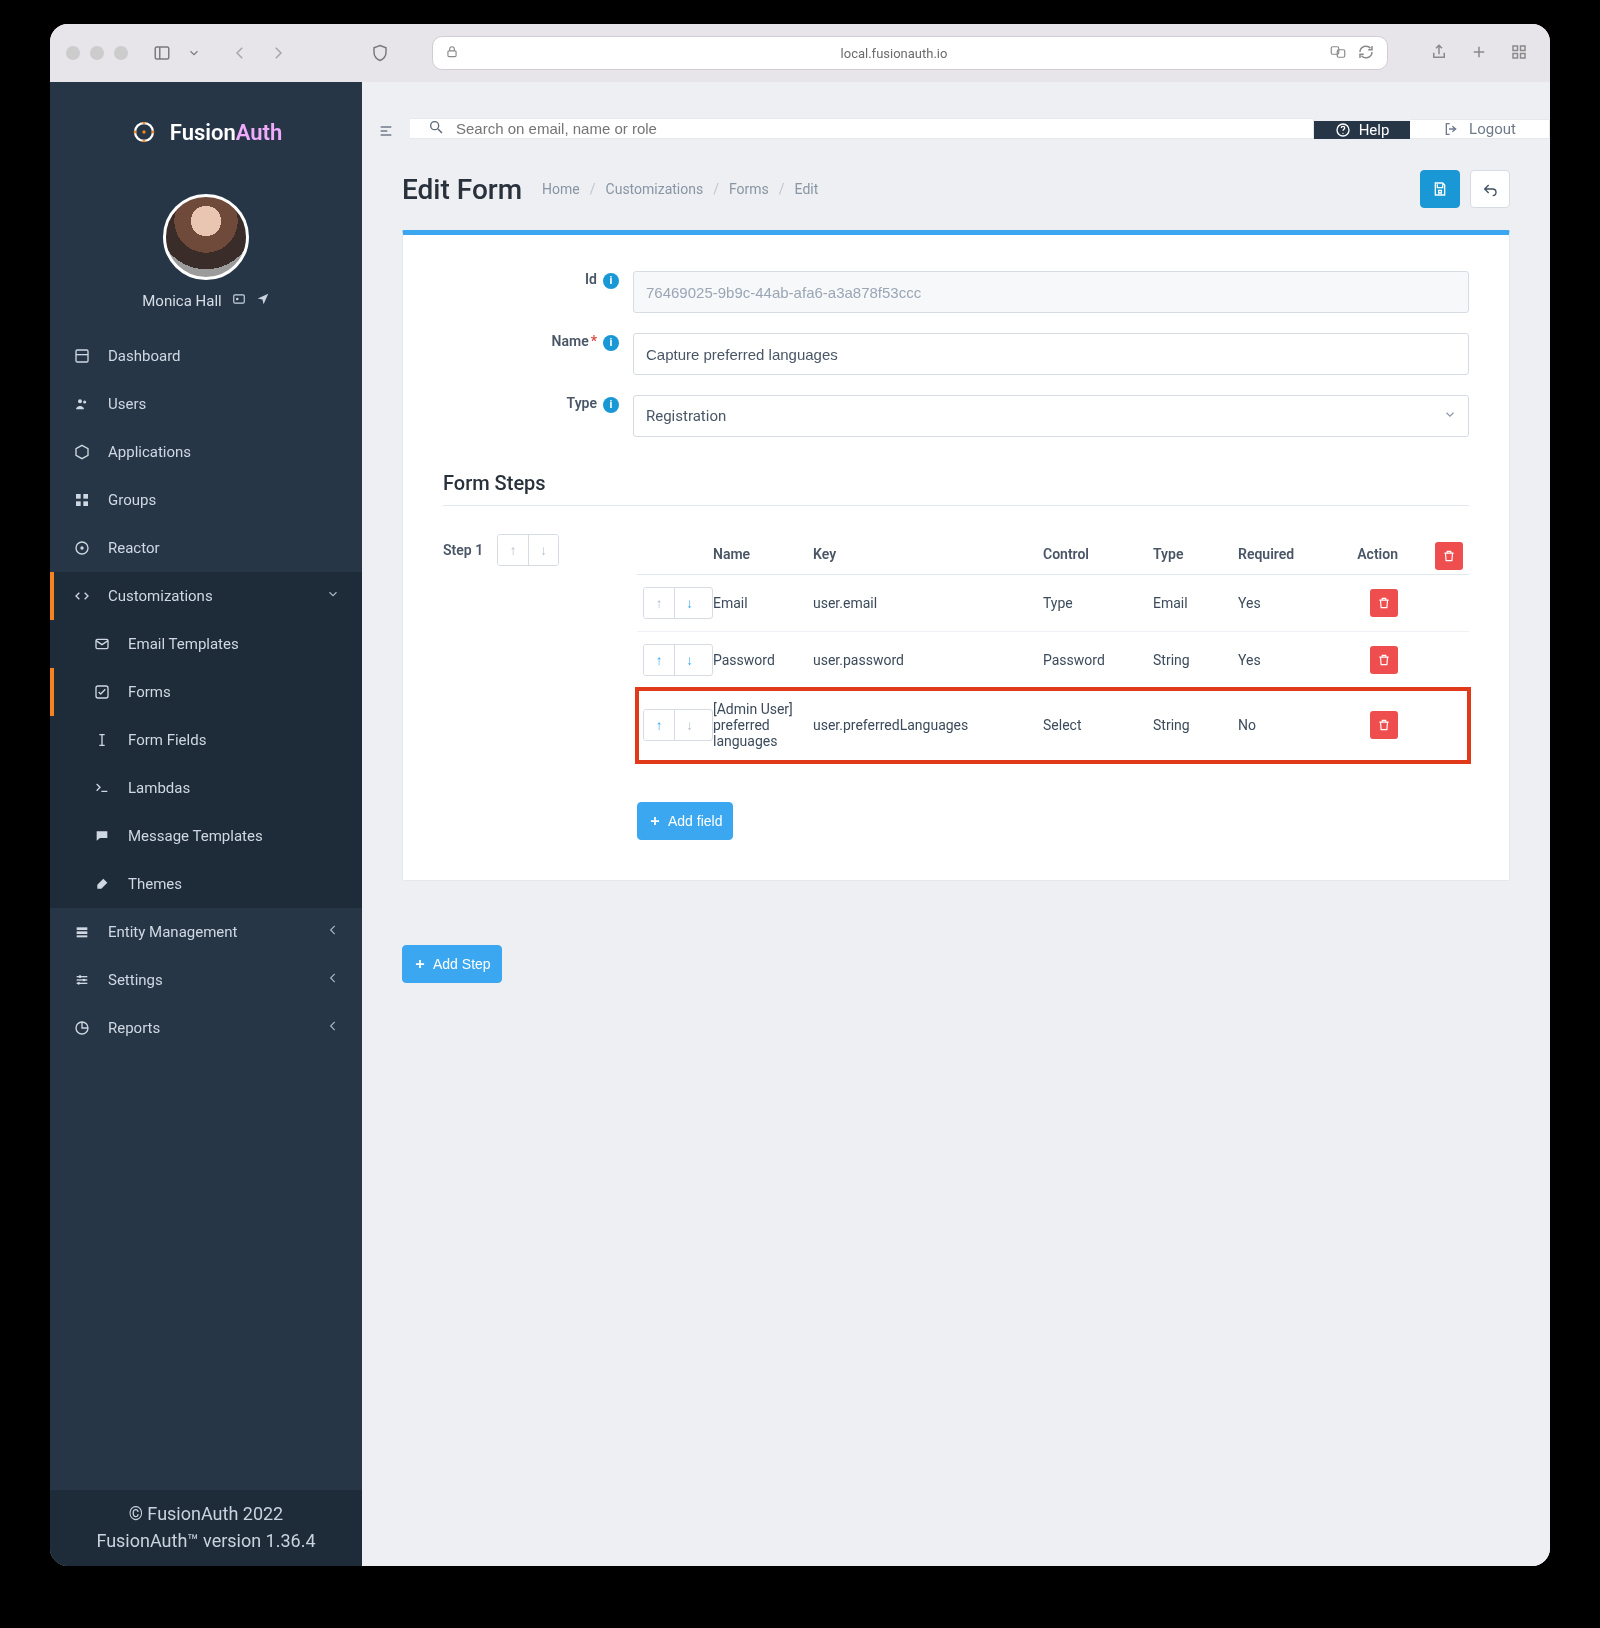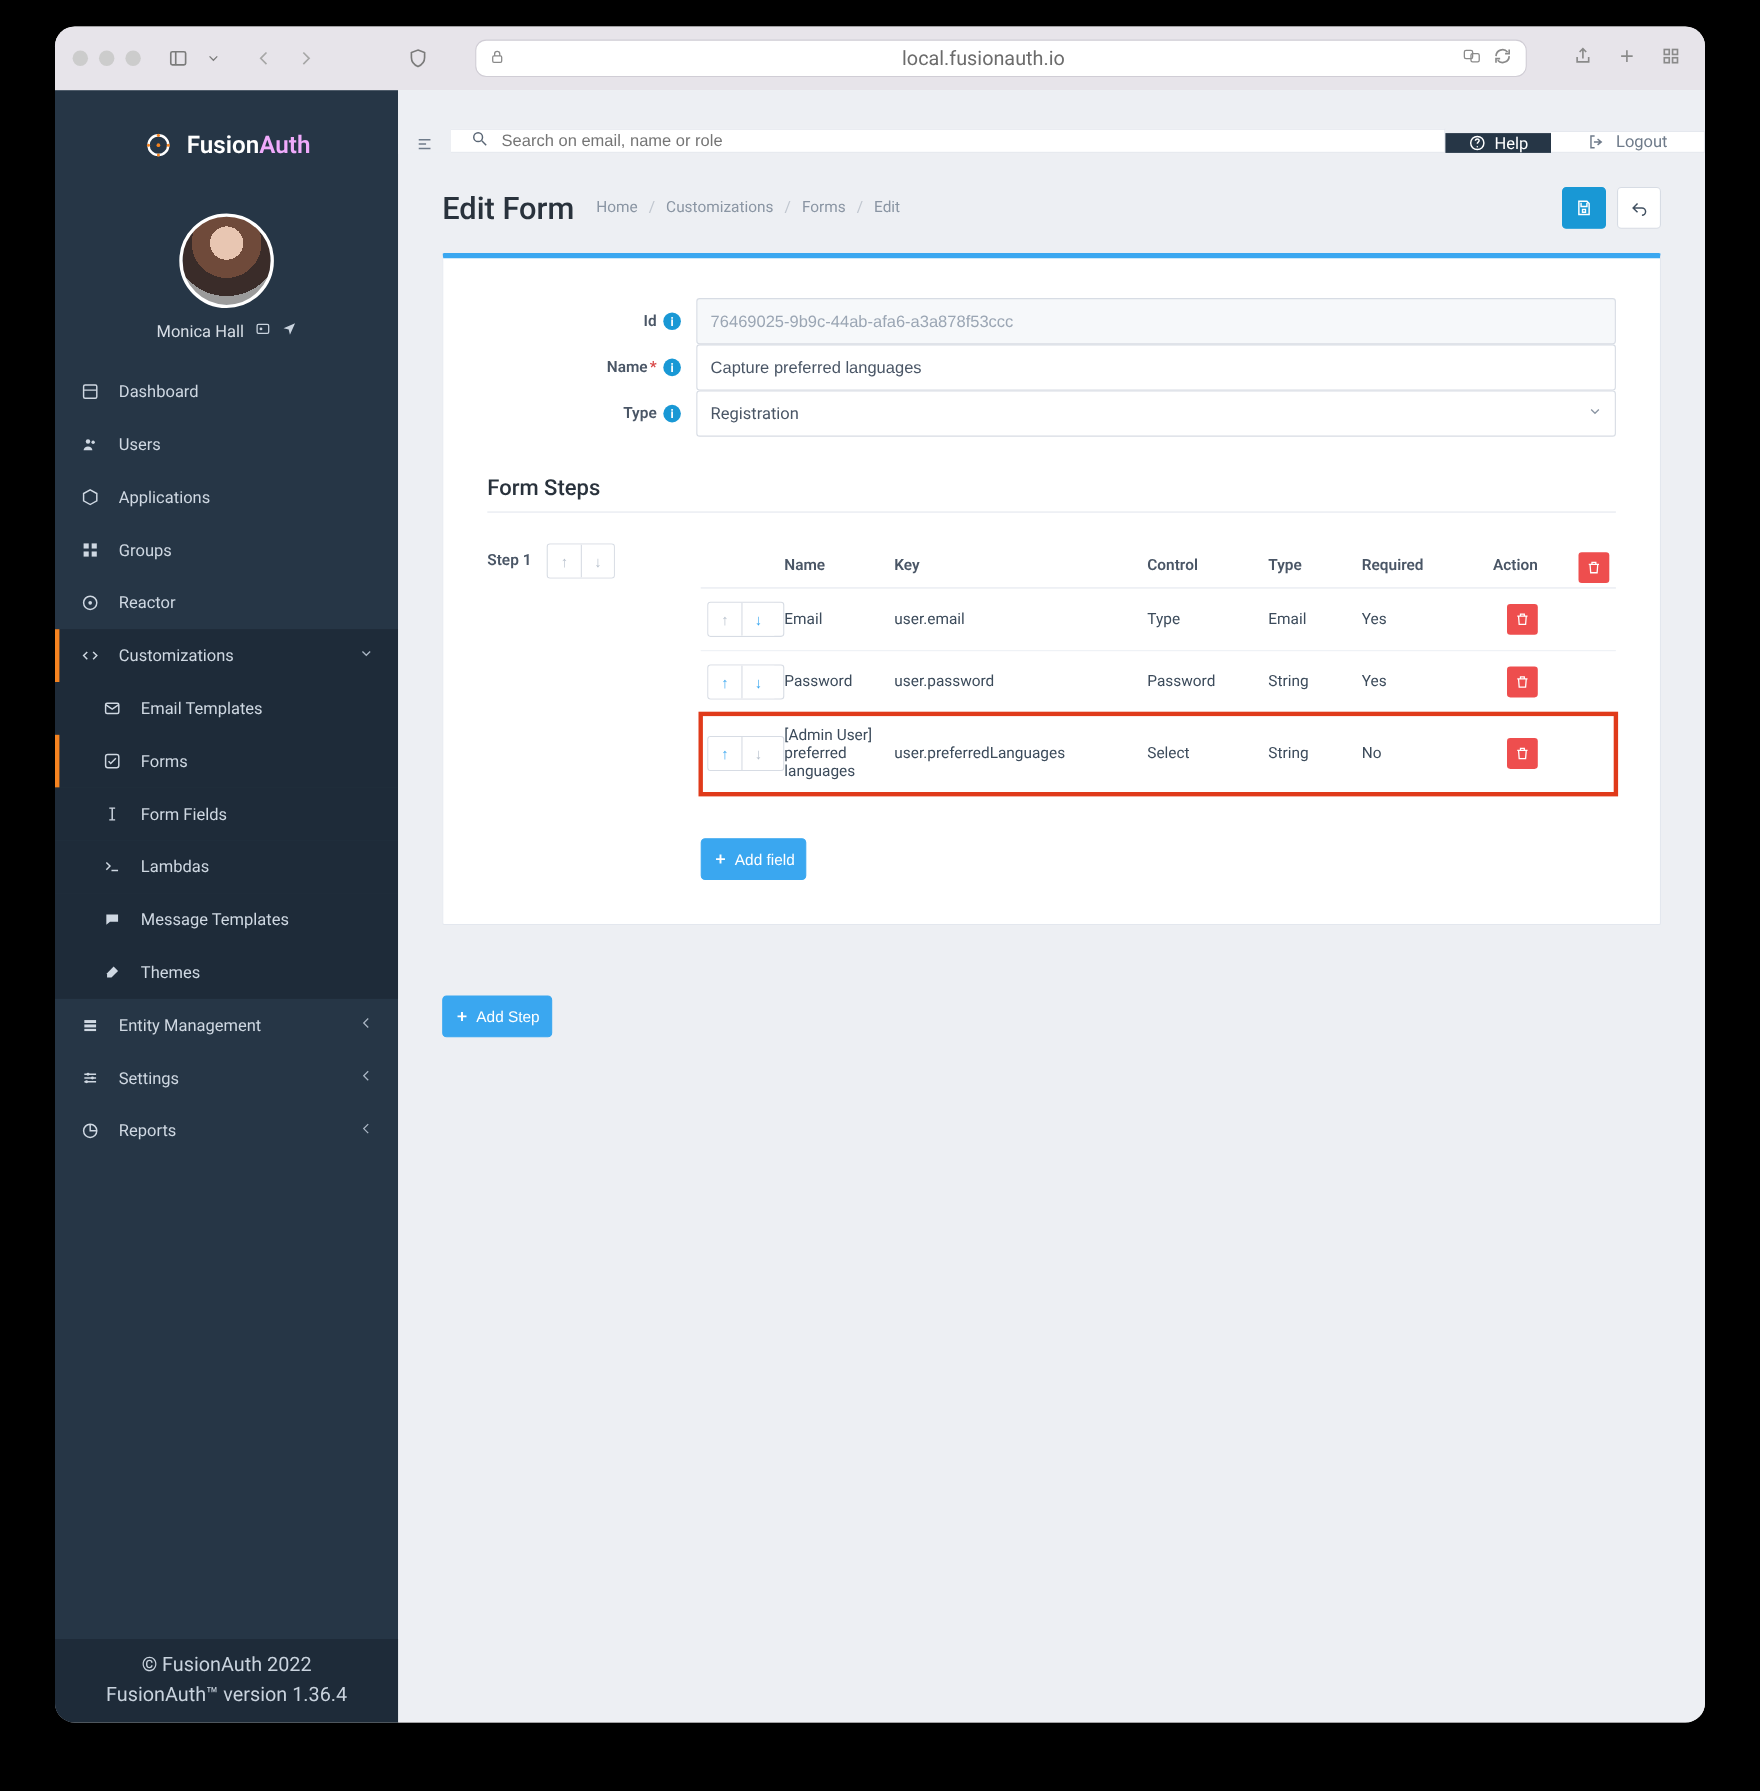--- a/index.html
+++ b/index.html
@@ -41,21 +41,21 @@
 }
 .traffic span {
   width: 14px; height: 14px; border-radius: 50%;
   background: #ccc; display: inline-block;
 }
 .tb-icon { color: #7b7b7b; width: 20px; height: 20px; display:inline-flex; align-items:center; justify-content:center; }
 .nav-btns { display:flex; gap:18px; margin-left: 14px; }
 .nav-btns .tb-icon { color: #a7a7a7; }
 .addr {
   flex: 1; height: 34px; background:#fff; border:1px solid #d0cdd5; border-radius:10px;
-  display:flex; align-items:center; padding:0 12px; gap:10px; color:#6c6c6c; font-size:18px;
+  display:flex; align-items:center; padding:0 12px; gap:10px; color:#6c6c6c; font-size:13px;
   margin: 0 30px;
 }
 .addr .lock { color:#8a8a8a; }
 .addr .addr-text { flex:1; text-align:center; }
 .addr .right-icons { display:flex; gap:10px; color:#8a8a8a; }
 .chrome-right { display:flex; gap:22px; color:#8a8a8a; margin-right:6px; }
 
 
 .app {
   position: absolute;
@@ -129,21 +129,21 @@
 .btn.primary { background:#1998d5; color:#fff; border-color:#1998d5; }
 .btn.blue { background:#3aa7f0; color:#fff; border-color:#3aa7f0; }
 .btn.icon-only { width:40px; padding:0; }
 
 .content-card {
   margin: 0 40px 40px;
   background:#fff; border:1px solid #e3e7ee; border-radius:2px;
   border-top:5px solid #3aa7f0;
   padding: 36px 40px 40px;
 }
-.form-row { display:flex; align-items:center; }
+.form-row { display:flex; margin-bottom:20px; }
 .form-row label { width:190px; text-align:right; padding-right:14px; font-weight:600; color:#4a5666; }
 .form-row label .req { color:#d94949; margin-left:2px; }
 .info-icon { display:inline-flex; width:16px; height:16px; border-radius:50%; background:#1998d5; color:#fff; align-items:center; justify-content:center; font-size:11px; margin-left:6px; font-weight:700; }
 .form-row .field { flex:1; }
 .input, .select {
   width:100%; height:42px; border:1px solid #d7dce4; border-radius:3px; padding:0 12px;
   font-size:15px; color:#4a5666; background:#fff;
 }
 .input[disabled] { background:#f6f8fa; color:#9ba6b4; }
 .select { appearance:none; background:#fff; position:relative; display:flex; align-items:center; }

